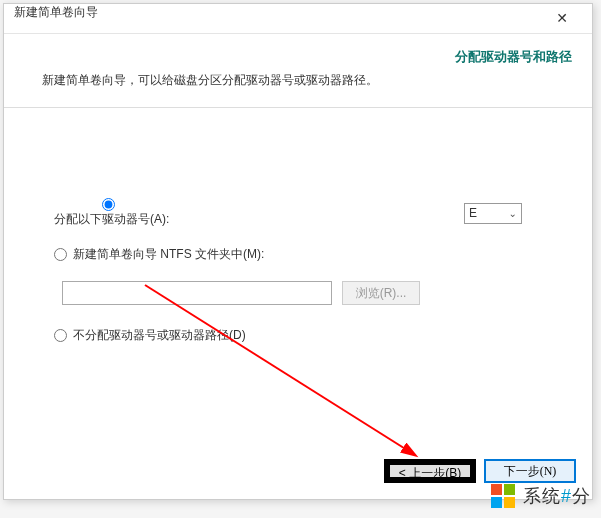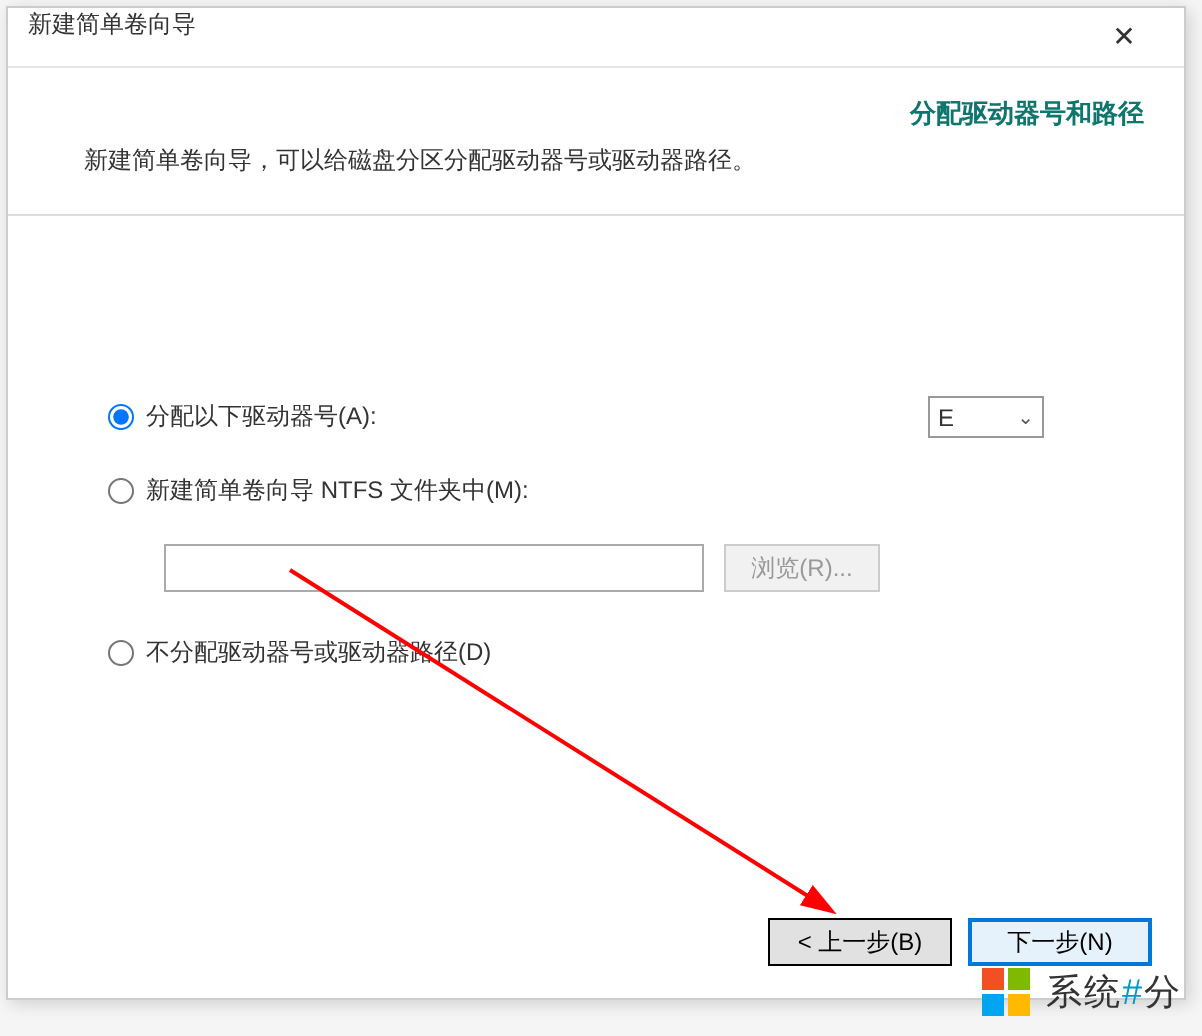--- a/index.html
+++ b/index.html
@@ -81,40 +81,41 @@
     }
     .option-row label {
       cursor: pointer;
     }
     .option-row.first {
       justify-content: space-between;
     }
     .option-left {
       display: flex;
       align-items: center;
+      flex-direction: column;
     }
     .drive-select {
       border: 1px solid #999;
       font-size: 12px;
       padding: 1px 4px;
       background: #fff;
       width: 58px;
       height: 21px;
       display: flex;
       align-items: center;
       justify-content: space-between;
       cursor: pointer;
       margin-right: 20px;
     }
     .drive-select .chevron {
       font-size: 10px;
       color: #555;
     }
     .input-row {
-      margin-left: 28px;
+      margin-left: 8px;
       display: flex;
       align-items: center;
       margin-bottom: 22px;
     }
     .path-input {
       width: 270px;
       height: 24px;
       border: 1px solid #aaa;
       background: #fff;
       font-size: 12px;
@@ -134,27 +135,28 @@
       position: absolute;
       bottom: 16px;
       right: 16px;
       display: flex;
       gap: 8px;
     }
     .btn {
       width: 92px;
       height: 24px;
       font-size: 12px;
-      border: 1px solid #000000;
+      border: 6px solid #000000;
       background: #e1e1e1;
       cursor: pointer;
     }
     .btn.primary {
       border: 2px solid #0078d7;
       background: #e5f1fb;
+      font-family: Liberation Serif, serif;
     }
     .arrow-annotation {
       position: absolute;
       pointer-events: none;
       z-index: 50;
     }
     .watermark {
       position: absolute;
       right: 10px;
       bottom: 10px;

